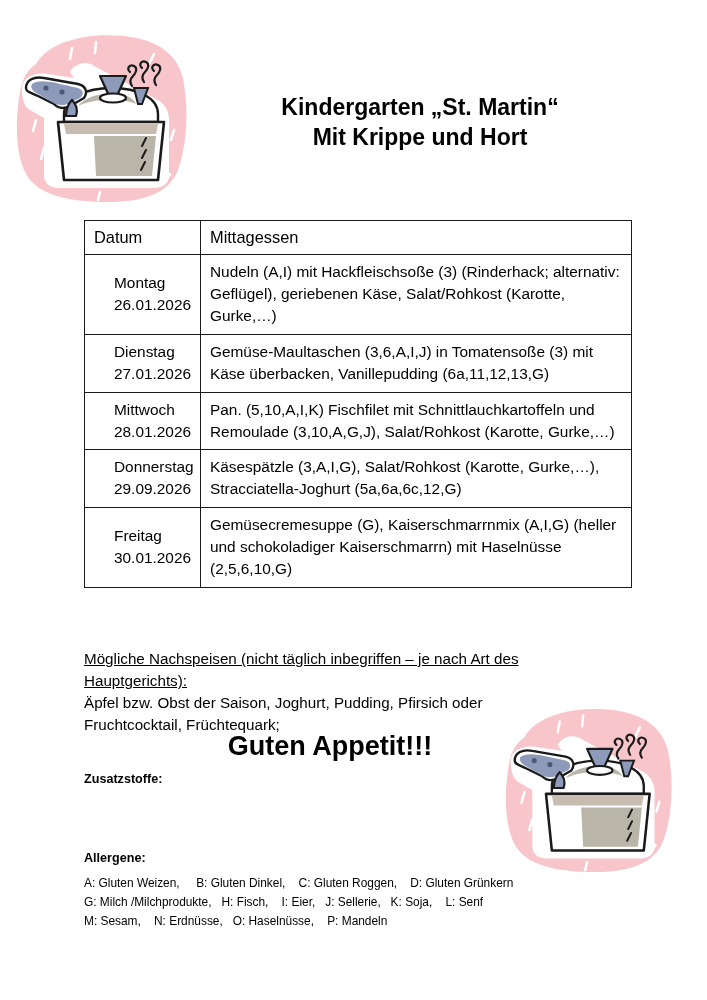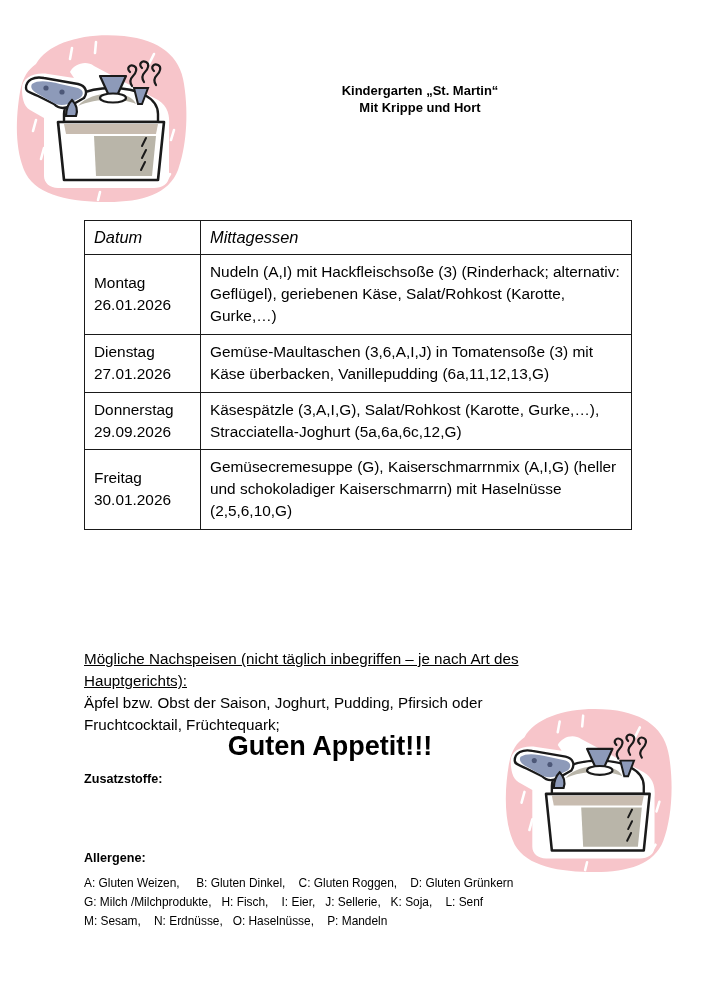--- a/index.html
+++ b/index.html
@@ -33,24 +33,24 @@
     text-align: center;
   }
   .title-main {
     font-size: 25px;
     font-weight: bold;
     letter-spacing: .2px;
     margin: 0 0 16px 0;
     line-height: 1.1;
   }
   .title-sub {
-    font-size: 13px;
+    font-size: 23px;
     font-weight: bold;
     line-height: 1.32;
-    margin: 4px;
+    margin: 14px;
   }
 
   
   .menu-table {
     position: absolute;
     left: 84px;
     top: 220px;
     width: 548px;
     border-collapse: collapse;
     table-layout: fixed;
@@ -60,23 +60,22 @@
     padding: 6px 8px 7px 9px;
     font-size: 15.4px;
     line-height: 1.42;
     vertical-align: middle;
   }
   .menu-table .col-date { width: 116px; }
   .head-row td {
     padding-top: 5px;
     padding-bottom: 5px;
     font-size: 16.4px;
-    font-style: italic;
-  }
-  .day-name, .day-date { display: block; white-space: nowrap; }
+  }
+  .day-name, .day-date { display: block; white-space: nowrap; margin-left: 20px; }
 
   
   .dessert {
     position: absolute;
     left: 84px;
     top: 648px;
     width: 500px;
     font-size: 15.2px;
     line-height: 1.44;
   }
@@ -198,20 +197,27 @@
     </tr>
     <tr>
       <td>
         <span class="day-name">Dienstag</span>
         <span class="day-date">27.01.2026</span>
       </td>
       <td>Gemüse-Maultaschen (3,6,A,I,J) in Tomatensoße (3) mit Käse überbacken, Vanillepudding (6a,11,12,13,G)</td>
     </tr>
     <tr>
       <td>
+        <span class="day-name">Mittwoch</span>
+        <span class="day-date">28.01.2026</span>
+      </td>
+      <td>Pan. (5,10,A,I,K) Fischfilet mit Schnittlauchkartoffeln und Remoulade (3,10,A,G,J), Salat/Rohkost (Karotte, Gurke,…)</td>
+    </tr>
+    <tr>
+      <td>
         <span class="day-name">Donnerstag</span>
         <span class="day-date">29.09.2026</span>
       </td>
       <td>Käsespätzle (3,A,I,G), Salat/Rohkost (Karotte, Gurke,…), Stracciatella-Joghurt (5a,6a,6c,12,G)</td>
     </tr>
     <tr>
       <td>
         <span class="day-name">Freitag</span>
         <span class="day-date">30.01.2026</span>
       </td>

